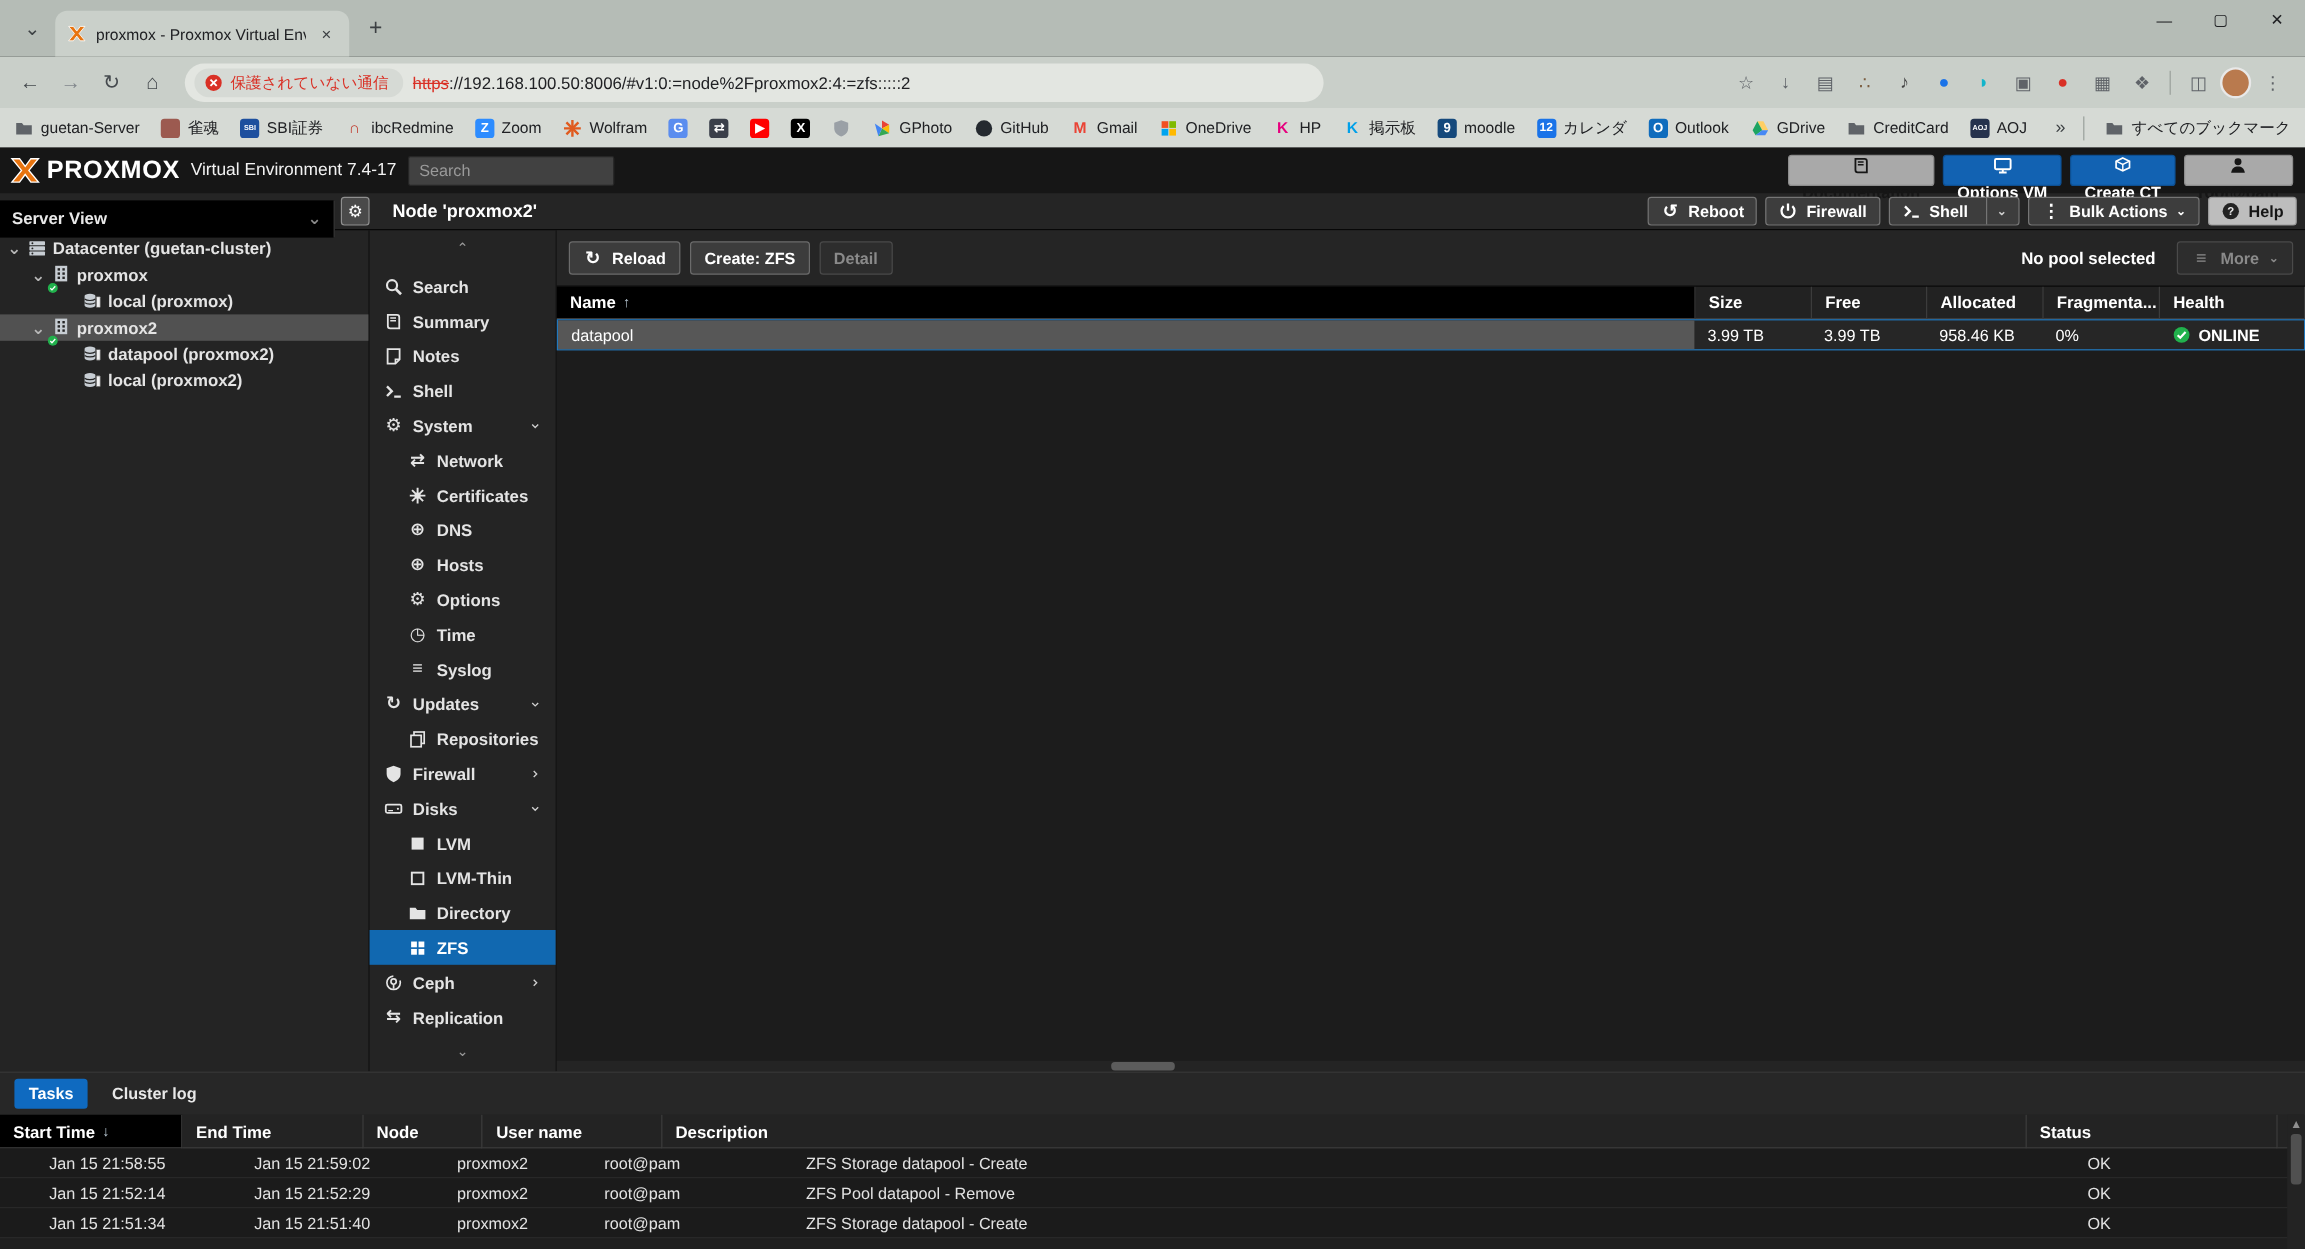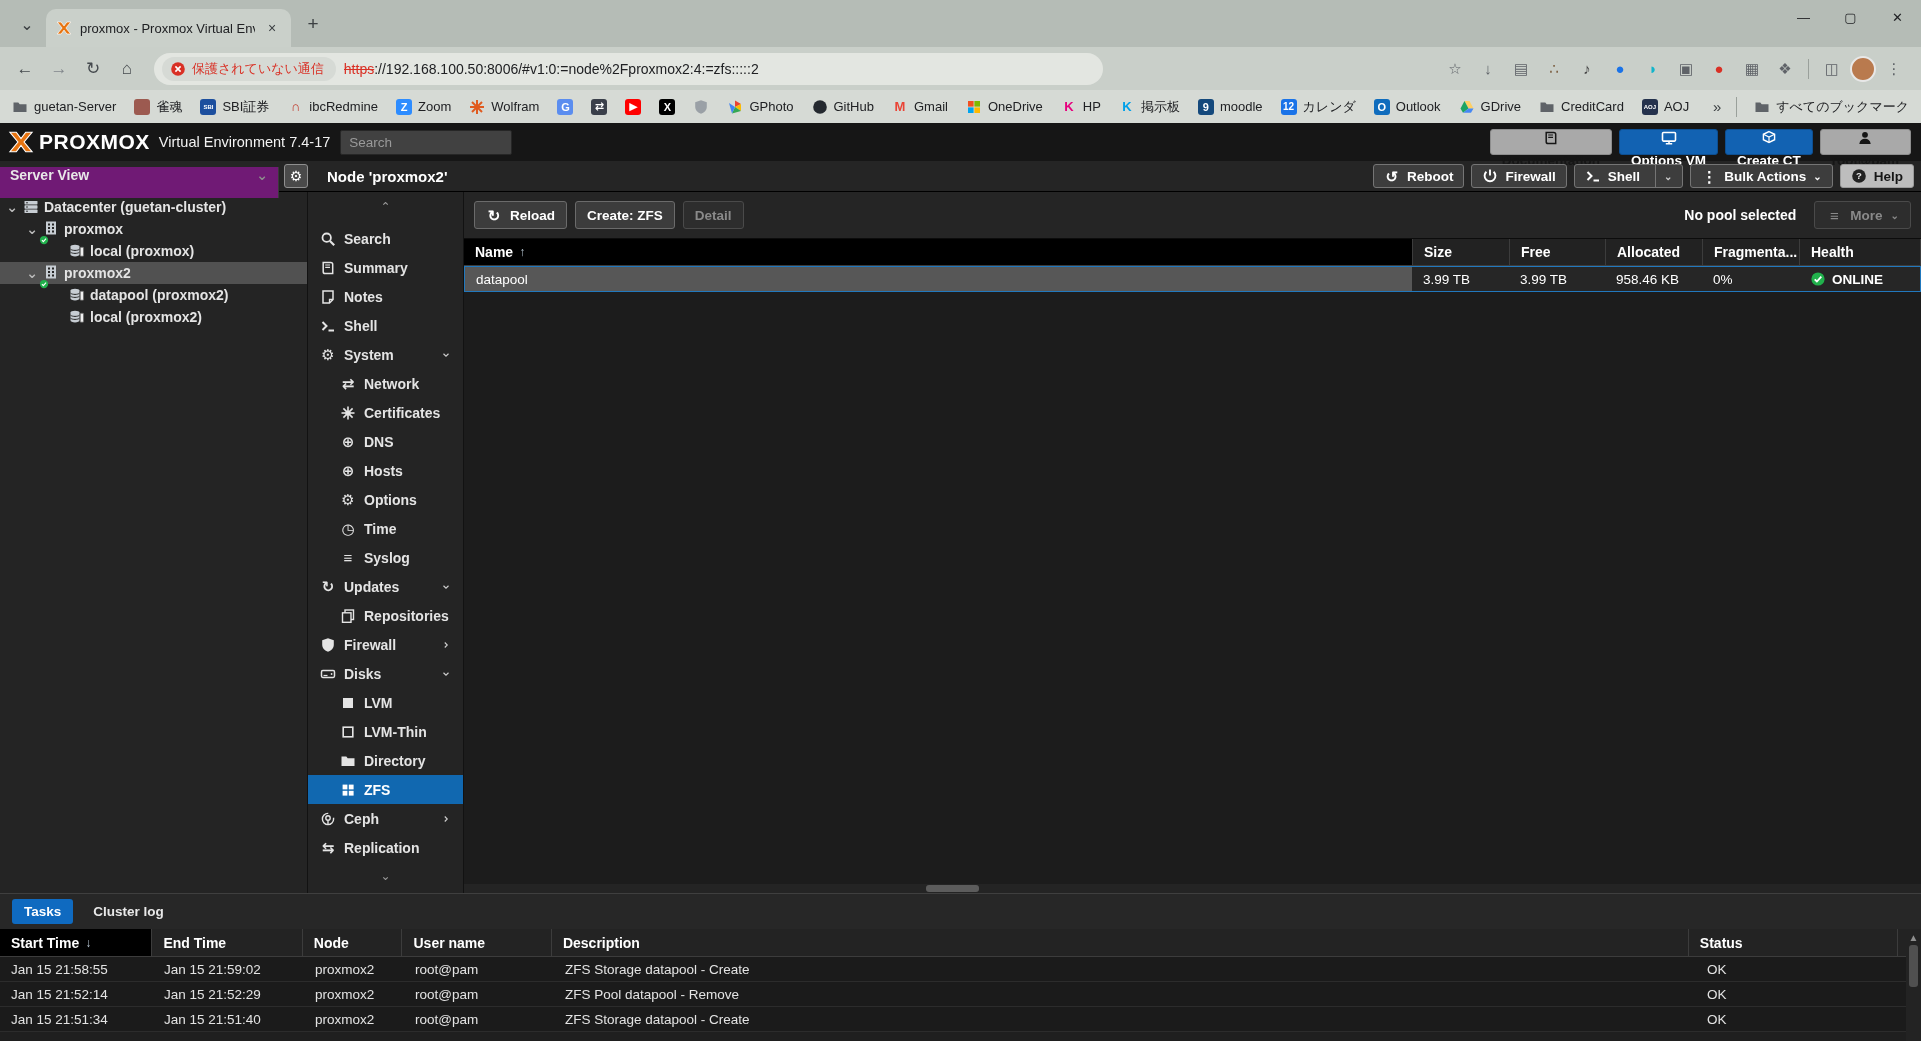--- a/index.html
+++ b/index.html
@@ -45,21 +45,21 @@
   .pve-search { margin-left:10px; width:172px; height:25px; background:#414141; border:1px solid #262626; border-radius:2px; color:#e0e0e0; font-size:13.5px; padding:0 8px; font-family:inherit; }
   .pve-search::placeholder { color:#9a9a9a; }
   .hdr-right { margin-left:auto; display:flex; gap:7px; margin-right:2px; }
   .btn { height:26px; display:inline-flex; align-items:center; gap:7px; padding:0 11px; border-radius:3px; font-size:13.5px; font-weight:bold; white-space:nowrap;flex-direction:column; }
   .btn-light { background:#a9a9a9; color:#161616; border:1px solid #8d8d8d; }
   .btn-blue  { background:#1262b2; color:#fff; border:1px solid #0d4f92; }
   .btn .caret { font-size:10px; margin-left:2px; }
 
   
   .subbar { height:31px; background:#252525; display:flex; align-items:center; border-bottom:1px solid #000; }
-  .sv-select { width:279px; height:31px; background:#701a75; border-right:1px solid #3a3a3a; display:flex; padding:0 10px; color:#e8e8e8; font-size:14px; font-weight:bold;margin-top:12px; }
+  .sv-select { width:279px; height:31px; background:#000000; border-right:1px solid #3a3a3a; display:flex; align-items:center; padding:0 10px; color:#e8e8e8; font-size:14px; font-weight:bold;margin-top:12px; }
   .sv-select .caret { margin-left:auto; color:#8d8d8d; }
   .gear-btn { width:24px; height:24px; margin:0 5px; background:#4a4a4a; border:1px solid #8f8f8f; border-radius:3px; display:grid; place-items:center; color:#fff; font-size:14px; }
   .node-title { margin-left:14px; font-size:15px; font-weight:bold; color:#ffffff; }
   .sub-right { margin-left:auto; display:flex; gap:7px; margin-right:7px; }
   .sbtn { height:24px; display:inline-flex; align-items:center; gap:7px; padding:0 10px; border-radius:3px; background:#3d3d3d; border:1px solid #757575; color:#fff; font-size:13.5px; font-weight:bold; }
   .sbtn .seg { border-left:1px solid #757575; margin-left:8px; padding-left:8px; font-size:10px; color:#d0d0d0; align-self:stretch; display:flex; align-items:center; }
   .sbtn-help { background:#bdbdbd; color:#161616; border-color:#9a9a9a; }
 
   
   .pve-body { display:flex; height:701px; background:#242424; }
@@ -95,21 +95,21 @@
   .h-scroll { position:absolute; bottom:0; left:0; right:0; height:9px; background:#242424; }
   .h-thumb { position:absolute; left:462px; top:1px; width:53px; height:7px; background:#5c5c5c; border-radius:3px; }
 
   
   .tasks { height:148px; background:#1f1f1f; border-top:1px solid #3f3f3f; position:relative; }
   .ttabs { height:35px; display:flex; align-items:center; gap:8px; padding-left:12px; background:#272727; }
   .ttab { color:#e8e8e8; font-weight:bold; font-size:13.5px; padding:5px 12px; border-radius:3px; }
   .ttab.active { background:#0f6ac0; color:#fff; }
   .ttable-header { display:flex; height:28px; background:#232323;justify-content:center; }
   .trow2 { display:flex; height:25px; font-size:13.5px; color:#e3e3e3; border-bottom:1px solid #2c2c2c; background:#1b1b1b; }
-  .trow2 .pcell { padding:0 11px; }
+  .trow2 .pcell { padding:0 11px;margin-left:30px; }
   .v-scroll { position:absolute; right:0; top:35px; bottom:0; width:15px; background:#232323; display:flex; flex-direction:column; align-items:center; }
   .v-arrow { color:#8f8f8f; font-size:10px; height:16px; display:grid; place-items:center; }
   .v-thumb { width:9px; height:42px; background:#505050; border-radius:3px; }
 </style>
 </head>
 <body>
 
 <div class="tabstrip">
   <div class="tab-search-btn">
       <span>⌄</span>

